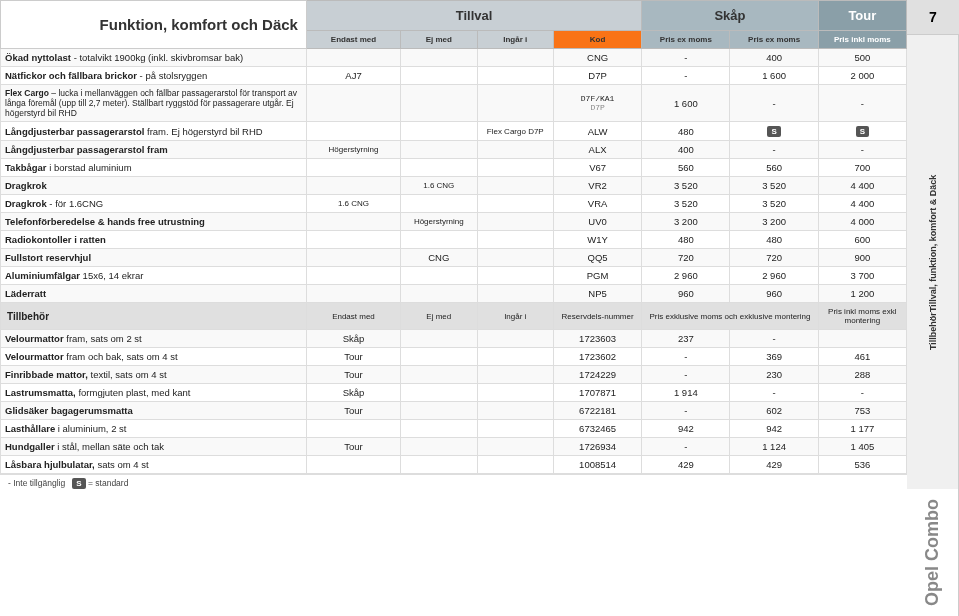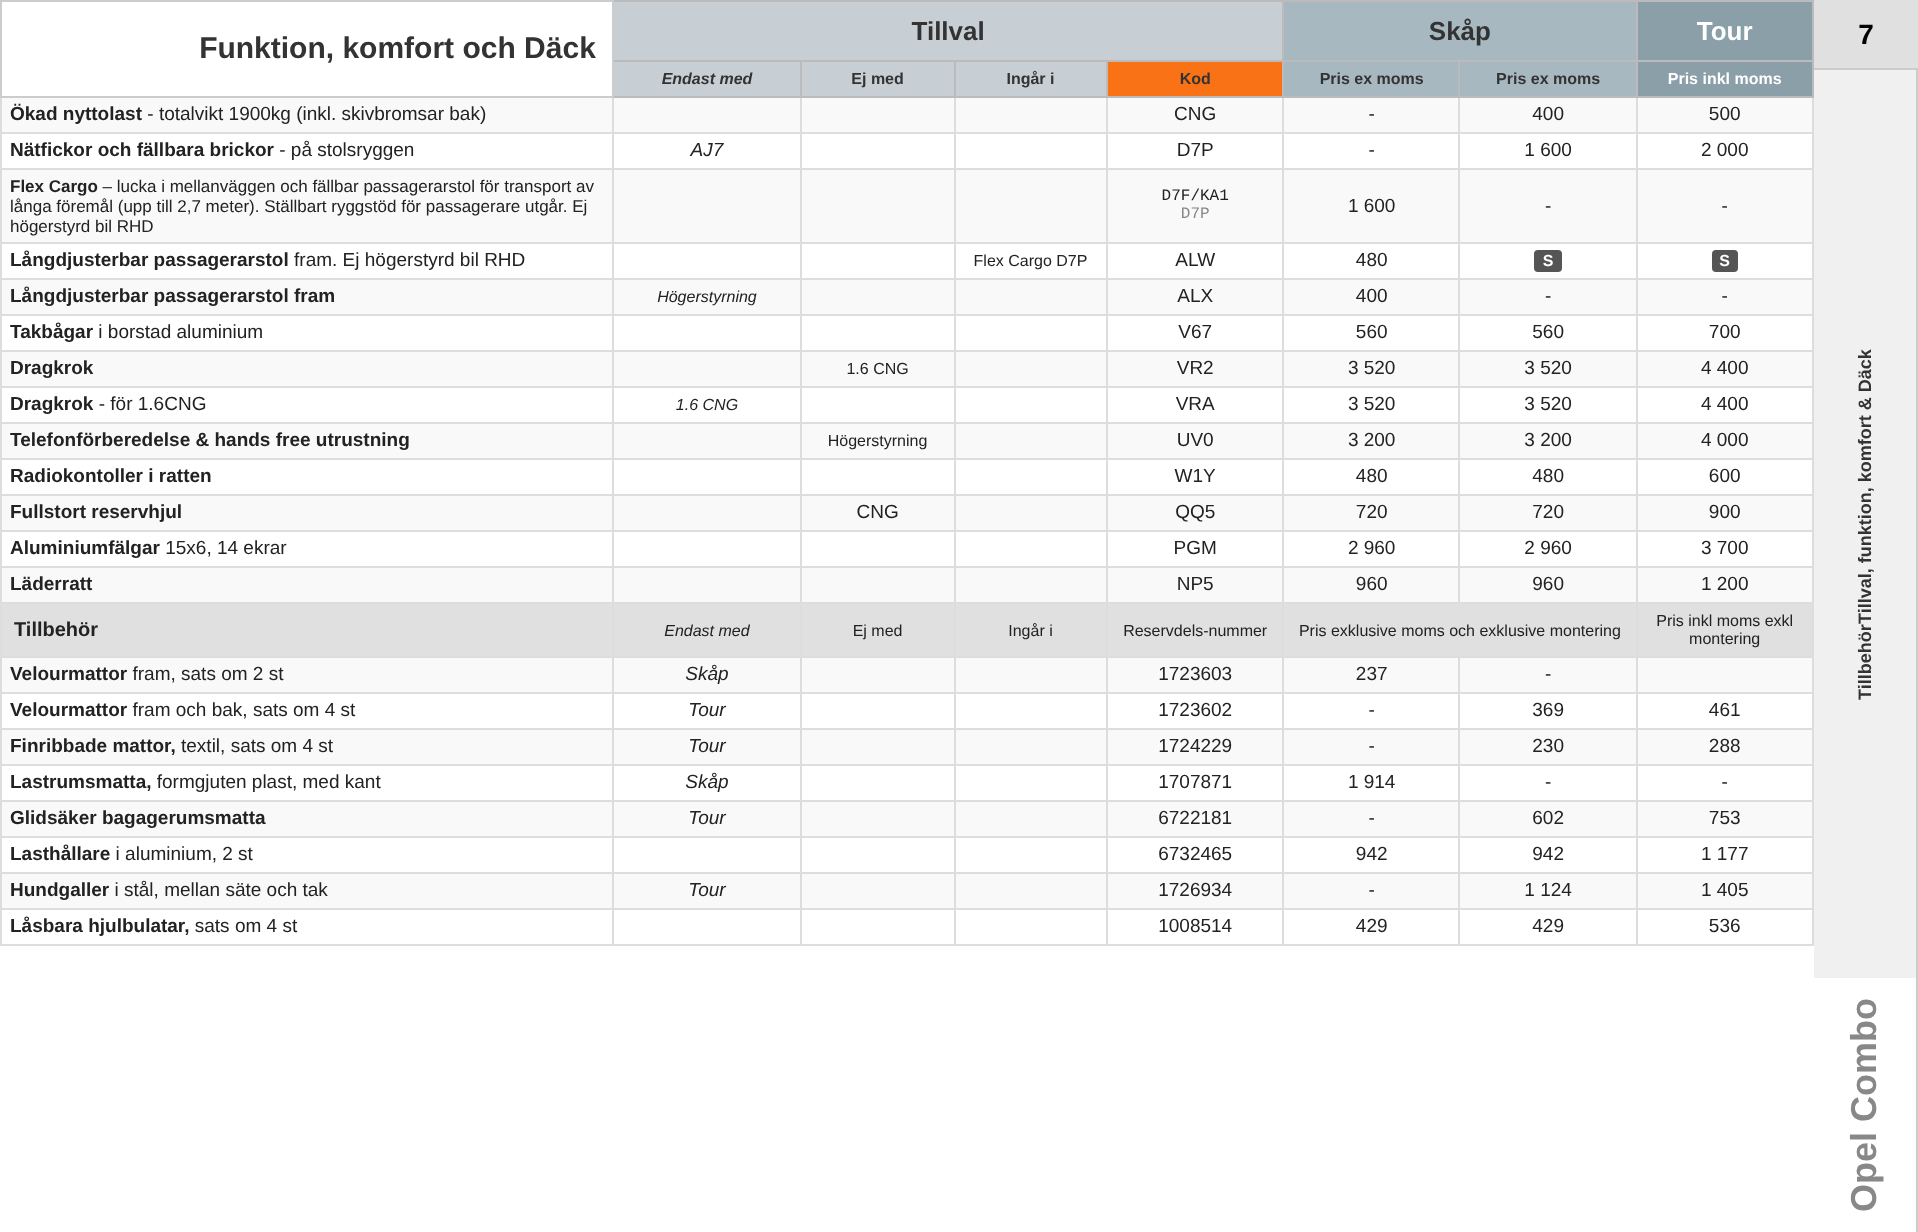--- a/index.html
+++ b/index.html
@@ -13,21 +13,21 @@
       display: flex;
     }
     .main-content {
       flex: 1;
       display: flex;
       flex-direction: column;
       overflow: hidden;
     }
     
     .col-func { width: 260px; min-width: 260px; }
-    .col-endast { width: 80px; min-width: 80px; font-style: italic; }
+    .col-endast { width: 80px; min-width: 80px; }
     .col-ejmed { width: 65px; min-width: 65px; }
     .col-ingar { width: 65px; min-width: 65px; }
     .col-kod { width: 55px; min-width: 55px; }
     .col-pris-ex { width: 60px; min-width: 60px; }
     .col-pris-ex-moms { width: 60px; min-width: 60px; }
     .col-pris-inkl { width: 65px; min-width: 65px; }
     table {
       width: 100%;
       border-collapse: collapse;
       font-size: 9.5px;
@@ -410,20 +410,25 @@
         <td class="col-endast td-center"></td>
         <td class="col-ejmed td-center"></td>
         <td class="col-ingar td-center"></td>
         <td class="col-reserv td-center">1008514</td>
         <td class="col-pris-exkl-till td-center">429</td>
         <td class="col-pris-exkl-till td-center">429</td>
         <td class="col-pris-inkl-till td-center">536</td>
       </tr>
     </tbody>
   </table>
+  <div class="footer-note">
+    <span>- Inte tillgänglig</span>&nbsp;&nbsp;
+    <span class="badge-s">S</span>
+    <span>= standard</span>
+  </div>
 </div>
 
 <div class="right-sidebar">
   <div class="sidebar-top">7</div>
   <div class="sidebar-vertical-text">
     <span>Tillbehör</span>
     <br>
     <span>Tillval, funktion, komfort &amp; Däck</span>
   </div>
   <div class="sidebar-opel">Opel Combo</div>

